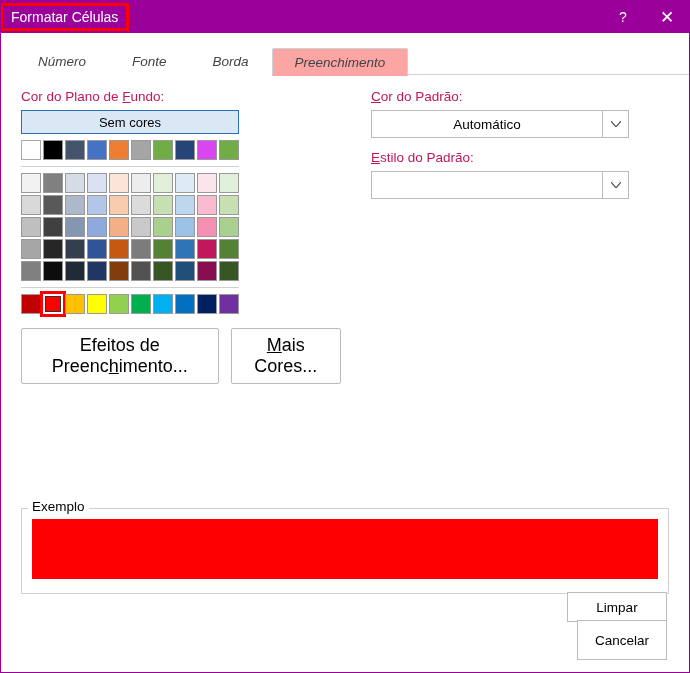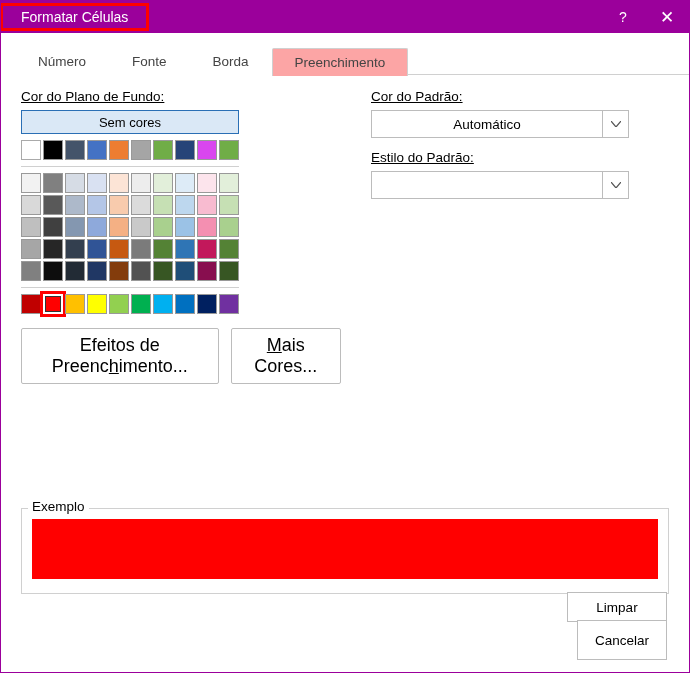--- a/index.html
+++ b/index.html
@@ -1,32 +1,32 @@
 <!DOCTYPE html>
 <html><head>
 <meta charset="utf-8">
 <style>
 * { box-sizing: border-box; margin: 0; padding: 0; font-family: "Segoe UI", Tahoma, sans-serif; }
 body { width: 690px; height: 673px; background: #fff; overflow: hidden; border: 1px solid #9b009b; }
 .titlebar { height: 32px; background: #9b009b; display: flex; align-items: center; color: #fff; }
-.titlebar .title-box { border: 3px solid red; padding: 2px 18px; margin-left: -1px; }
+.titlebar .title-box { border: 3px solid red; padding: 2px 8px; margin-left: -1px; }
 .titlebar .title { font-size: 14px; }
 .titlebar .spacer { flex: 1; }
 .titlebar .title-btn { width: 44px; height: 32px; display: flex; align-items: center; justify-content: center; font-size: 14px; }
 .titlebar .close { font-size: 17px; }
 
-.tabs { display: flex; margin: 14px 0 0 14px; }
+.tabs { display: flex; margin: 14px 0 0 14px; font-style: italic; }
 .tab { padding: 6px 22px; font-size: 13.5px; color: #444; cursor: pointer; border: 1px solid transparent; border-bottom: none; }
 .tab.active { border-color: #d0d0d0; background: #fca5a5; border-top-left-radius: 2px; border-top-right-radius: 2px; position: relative; top: 1px; }
 .tab-sep { border-bottom: 1px solid #d0d0d0; flex: 1; margin-left: 0; }
 
 .content { display: flex; padding: 14px 14px 0 20px; gap: 30px; }
 .left { width: 320px; }
 .right { flex: 1; }
-.group-label { font-size: 13.5px; color: #000000; margin-bottom: 6px; text-decoration: underline; }
+.group-label { font-size: 13.5px; color: #be185d; margin-bottom: 6px; }
 .group-label .ul { text-decoration: underline; }
 
 .no-color-btn { width: 218px; height: 24px; border: 1px solid #2a6fb5; background: #dae8f6; font-size: 13px; display: flex; align-items: center; justify-content: center; margin-bottom: 6px; }
 
 .palette { width: 218px; }
 .swatch-row { display: flex; gap: 2px; margin-bottom: 2px; }
 .swatch { width: 20px; height: 20px; border: 1px solid #999; cursor: pointer; }
 .swatch.white { border: 1px solid #aaa; }
 .swatch.selected { outline: 3px solid red; outline-offset: 0px; border: 2px solid #fff; box-shadow: inset 0 0 0 1px #333; }
 .divider { height: 1px; background: #d0d0d0; margin: 6px 0; width: 218px; }

